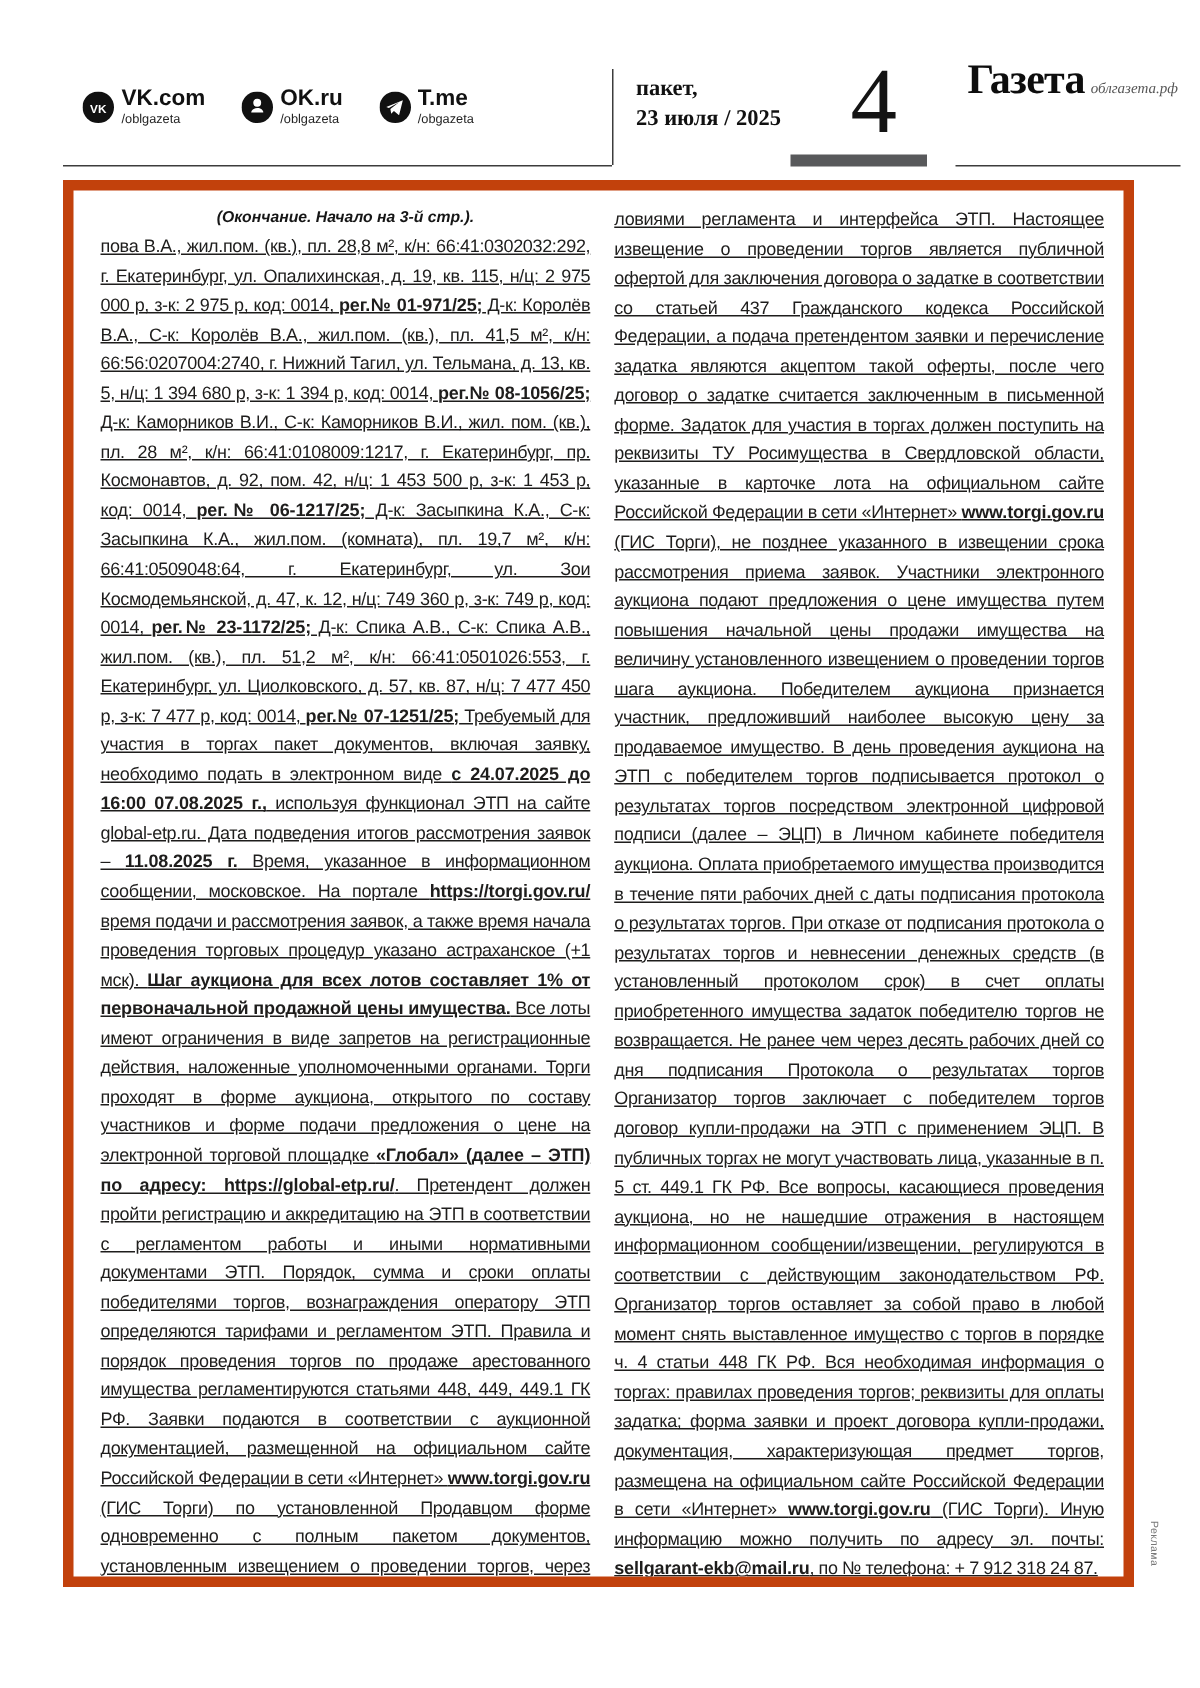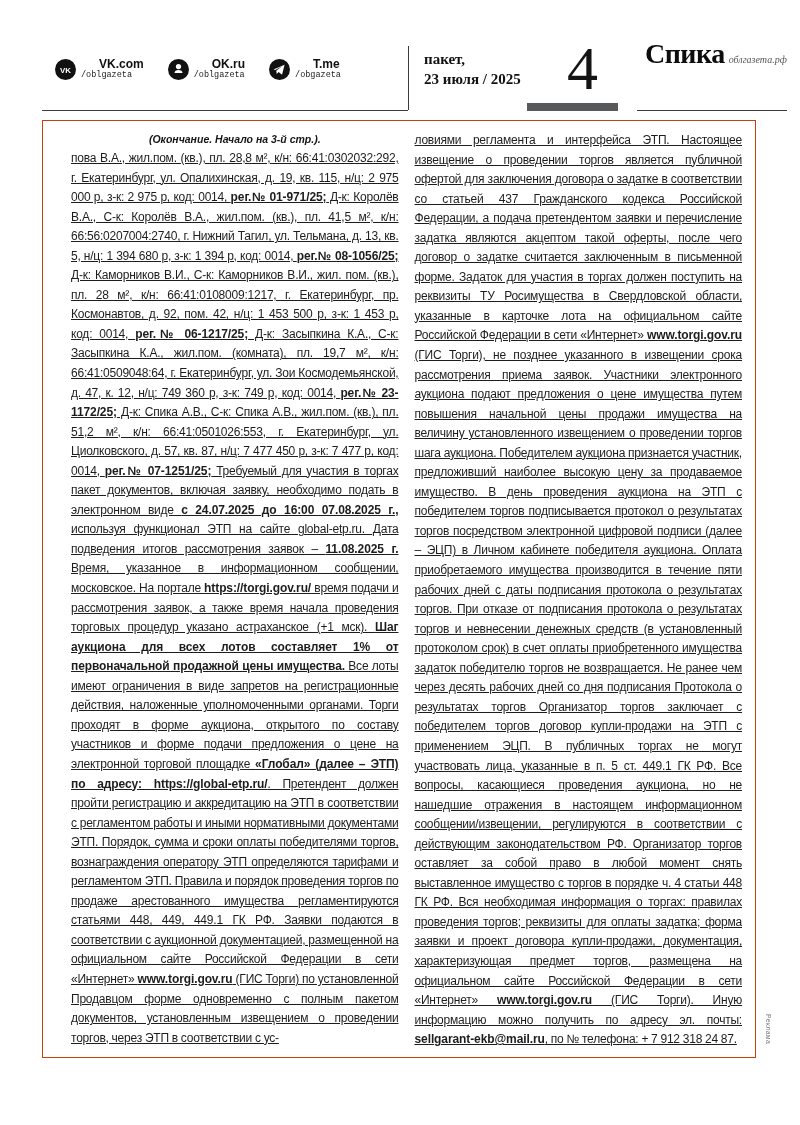--- a/index.html
+++ b/index.html
@@ -8,22 +8,22 @@
     font-family:"Liberation Sans",sans-serif;color:#1e1d1c;
     -webkit-font-smoothing:antialiased;
   }
   
   .hdr{position:absolute;top:0;left:0;width:800px;height:120px;}
   .socials{position:absolute;left:55px;top:58px;display:flex;gap:24px;}
   .social{display:flex;align-items:center;gap:5px;}
   .sicon{width:21px;height:21px;flex:0 0 auto;}
   .sicon svg{display:block;width:21px;height:21px;}
   .stxt{display:flex;flex-direction:column;line-height:1.12;}
-  .snet{font-weight:bold;font-size:12px;color:#111;margin-left:18px;}
-  .shandle{font-size:8.5px;color:#222;font-family:Liberation Mono, monospace;}
+  .snet{font-weight:bold;font-size:15px;color:#111;}
+  .shandle{font-size:8.5px;color:#222;}
   .hdr-vline{position:absolute;left:408px;top:46px;width:1px;height:64px;background:#3c3c3c;}
   .hdr-line-a{position:absolute;left:42px;top:110px;width:366px;height:1px;background:#3c3c3c;}
   .hdr-line-b{position:absolute;left:637px;top:110px;width:150px;height:1px;background:#3c3c3c;}
   .dateblock{
     position:absolute;left:424px;top:50px;
     font-family:"Liberation Serif",serif;font-weight:bold;
     font-size:15px;line-height:1.3;color:#111;
   }
   .pagenum{
     position:absolute;left:535px;top:36px;width:95px;text-align:center;
@@ -35,22 +35,22 @@
     position:absolute;left:645px;top:40px;width:150px;
     font-family:"Liberation Serif",serif;font-weight:bold;
     font-size:28px;line-height:0.98;color:#0d0d0d;letter-spacing:-0.5px;
     white-space:nowrap;
   }
   .masthead .row2{display:flex;align-items:baseline;gap:4px;}
   .msite{font-size:10px;font-weight:normal;font-style:italic;color:#555;letter-spacing:0;}
   
   .artbox{
     position:absolute;left:42px;top:120px;width:714px;height:938px;
-    border:1px solid #c2410c;box-sizing:border-box;
-    padding:10px 13px 8px 28px;overflow:hidden;
+    border:7px solid #c2410c;box-sizing:border-box;
+    padding:10px 13px 8px 18px;overflow:hidden;
   }
   .cols{display:flex;gap:16px;height:100%;}
   .col{flex:1 1 0;min-width:0;}
   .contnote{
     text-align:center;font-size:10.5px;font-weight:bold;font-style:italic;
     margin:2px 0 4px 0;color:#161616;
   }
   .bodytext{
     font-size:12px;line-height:19.55px;letter-spacing:-0.22px;
     text-align:justify;color:#1e1d1c;word-spacing:-0.2px;text-decoration:underline;
@@ -114,21 +114,21 @@
   <div class="dateblock">
     <div>пакет,</div>
     <div>23 июля / 2025</div>
   </div>
 
   <div class="pagenum">4</div>
   <div class="pagenum-bar"></div>
 
   <div class="masthead">
     <div class="row2">
-      <span>Спика</span>
+      <span>Газета</span>
       <span class="msite">облгазета.рф</span>
     </div>
   </div>
 </div>
 
 <div class="artbox">
   <div class="cols">
     <div class="col">
       <div class="contnote">(Окончание. Начало на 3-й стр.).</div>
       <div class="bodytext"><span>пова В.А., жил.пом. (кв.), пл. 28,8 м², к/н: 66:41:0302032:292, г. Екатеринбург, ул. Опалихинская, д. 19, кв. 115, н/ц: 2 975 000 р, з-к: 2 975 р, код: 0014, </span><b>рег.№ 01-971/25;</b><span> Д-к: Королёв В.А., С-к: Королёв В.А., жил.пом. (кв.), пл. 41,5 м², к/н: 66:56:0207004:2740, г. Нижний Тагил, ул. Тельмана, д. 13, кв. 5, н/ц: 1 394 680 р, з-к: 1 394 р, код: 0014, </span><b>рег.№ 08-1056/25;</b><span> Д-к: Каморников В.И., С-к: Каморников В.И., жил. пом. (кв.), пл. 28 м², к/н: 66:41:0108009:1217, г. Екатеринбург, пр. Космонавтов, д. 92, пом. 42, н/ц: 1 453 500 р, з-к: 1 453 р, код: 0014, </span><b>рег.№ 06-1217/25;</b><span> Д-к: Засыпкина К.А., С-к: Засыпкина К.А., жил.пом. (комната), пл. 19,7 м², к/н: 66:41:0509048:64, г. Екатеринбург, ул. Зои Космодемьянской, д. 47, к. 12, н/ц: 749 360 р, з-к: 749 р, код: 0014, </span><b>рег.№ 23-1172/25;</b><span> Д-к: Спика А.В., С-к: Спика А.В., жил.пом. (кв.), пл. 51,2 м², к/н: 66:41:0501026:553, г. Екатеринбург, ул. Циолковского, д. 57, кв. 87, н/ц: 7 477 450 р, з-к: 7 477 р, код: 0014, </span><b>рег.№ 07-1251/25;</b><span> Требуемый для участия в торгах пакет документов, включая заявку, необходимо подать в электронном виде </span><b>с 24.07.2025 до 16:00 07.08.2025 г.,</b><span> используя функционал ЭТП на сайте global-etp.ru. Дата подведения итогов рассмотрения заявок – </span><b>11.08.2025 г.</b><span> Время, указанное в информационном сообщении, московское. На портале </span><b>https://torgi.gov.ru/</b><span> время подачи и рассмотрения заявок, а также время начала проведения торговых процедур указано астраханское (+1 мск). </span><b>Шаг аукциона для всех лотов составляет 1% от первоначальной продажной цены имущества.</b><span> Все лоты имеют ограничения в виде запретов на регистрационные действия, наложенные уполномоченными органами. Торги проходят в форме аукциона, открытого по составу участников и форме подачи предложения о цене на электронной торговой площадке </span><b>«Глобал» (далее – ЭТП) по адресу: https://global-etp.ru/</b><span>. Претендент должен пройти регистрацию и аккредитацию на ЭТП в соответствии с регламентом работы и иными нормативными документами ЭТП. Порядок, сумма и сроки оплаты победителями торгов, вознаграждения оператору ЭТП определяются тарифами и регламентом ЭТП. Правила и порядок проведения торгов по продаже арестованного имущества регламентируются статьями 448, 449, 449.1 ГК РФ. Заявки подаются в соответствии с аукционной документацией, размещенной на официальном сайте Российской Федерации в сети «Интернет» </span><b>www.torgi.gov.ru</b><span> (ГИС Торги) по установленной Продавцом форме одновременно с полным пакетом документов, установленным извещением о проведении торгов, через ЭТП в соответствии с ус-</span></div>

